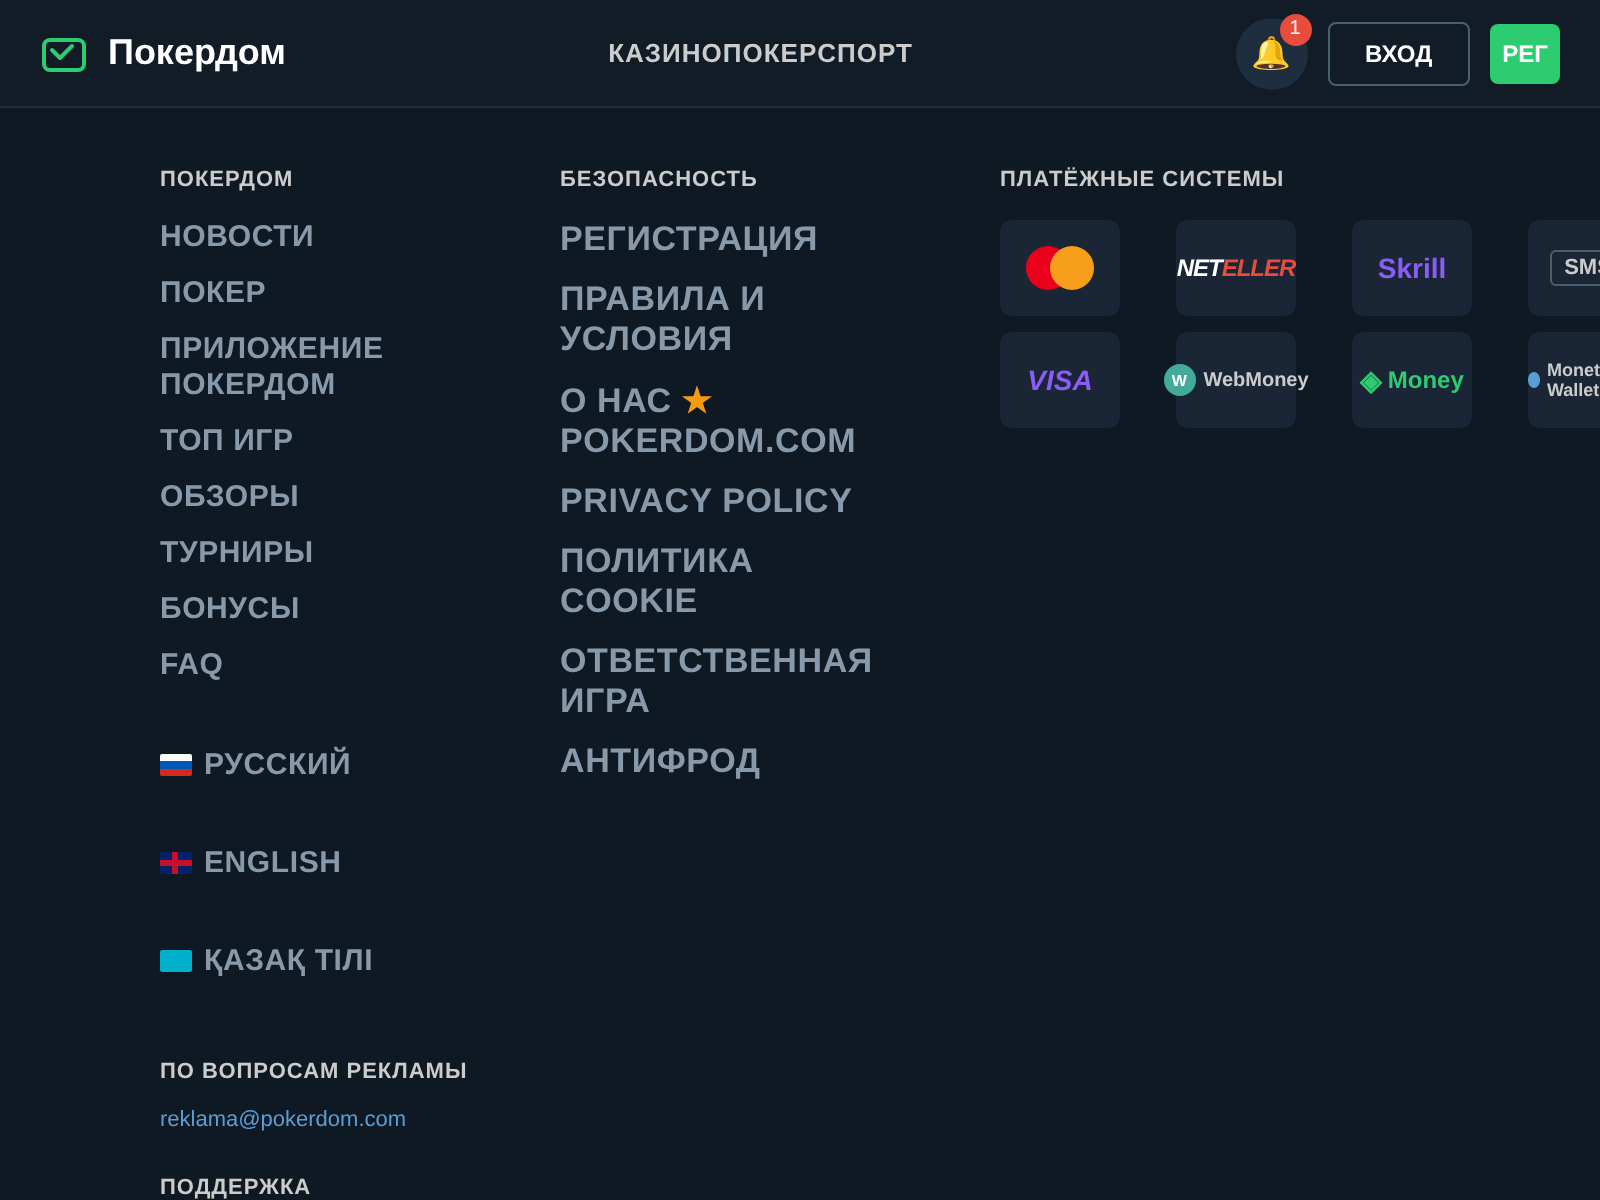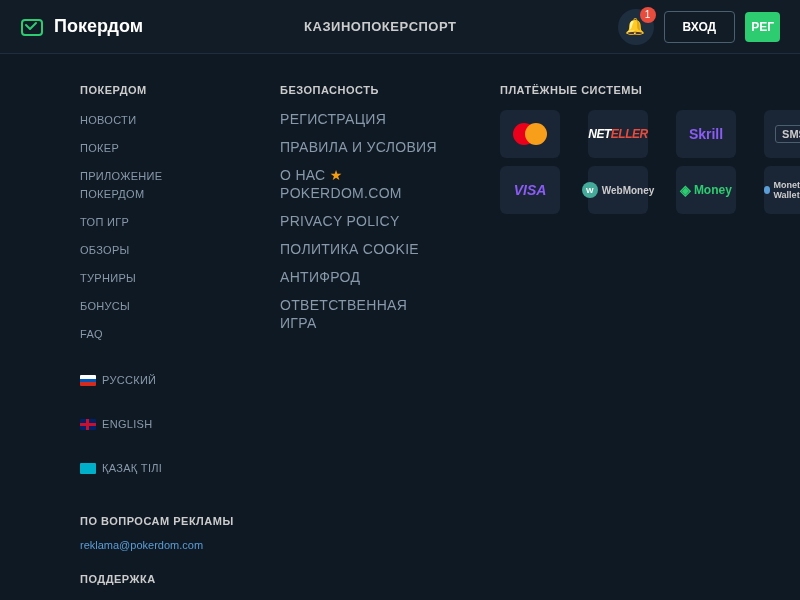--- a/index.html
+++ b/index.html
@@ -125,22 +125,22 @@
     }
     .col1 ul {
       list-style: none;
     }
     .col1 ul li {
       margin-bottom: 10px;
     }
     .col1 ul li a {
       color: #8899aa;
       text-decoration: none;
-      font-size: 11px;
-      font-weight: 400;
+      font-size: 15px;
+      font-weight: 700;
       letter-spacing: 0.3px;
       margin-top: 32px;
     }
     .lang-item {
       display: flex;
       align-items: center;
       gap: 6px;
     }
 
     
@@ -156,22 +156,22 @@
     }
     .col2 ul {
       list-style: none;
     }
     .col2 ul li {
       margin-bottom: 10px;
     }
     .col2 ul li a {
       color: #8899aa;
       text-decoration: none;
-      font-size: 14px;
-      font-weight: 400;
+      font-size: 17px;
+      font-weight: 700;
       letter-spacing: 0.3px;
     }
     .star-icon { color: #f39c12; }
 
     
     .col3 {
       flex: 1;
     }
     .col3 .col-title {
       font-size: 11px;
@@ -391,22 +391,22 @@
     <div class="col2">
       <div class="col-title">БЕЗОПАСНОСТЬ</div>
       <ul>
         <li><a href="#">РЕГИСТРАЦИЯ</a></li>
         <li><a href="#">ПРАВИЛА И УСЛОВИЯ</a></li>
         <li>
           <a href="#">О НАС <span class="star-icon">★</span> POKERDOM.COM</a>
         </li>
         <li><a href="#">PRIVACY POLICY</a></li>
         <li><a href="#">ПОЛИТИКА COOKIE</a></li>
+        <li><a href="#">ОТВЕТСТВЕННАЯ ИГРА</a></li>
         <li><a href="#">АНТИФРОД</a></li>
-        <li><a href="#">ОТВЕТСТВЕННАЯ ИГРА</a></li>
       </ul>
     </div>
 
     <div class="col3">
       <div class="col-title">ПЛАТЁЖНЫЕ СИСТЕМЫ</div>
       <div class="payment-grid">
 
         <div class="payment-card">
           <div class="mc-circles">
             <div class="mc-left"></div>

